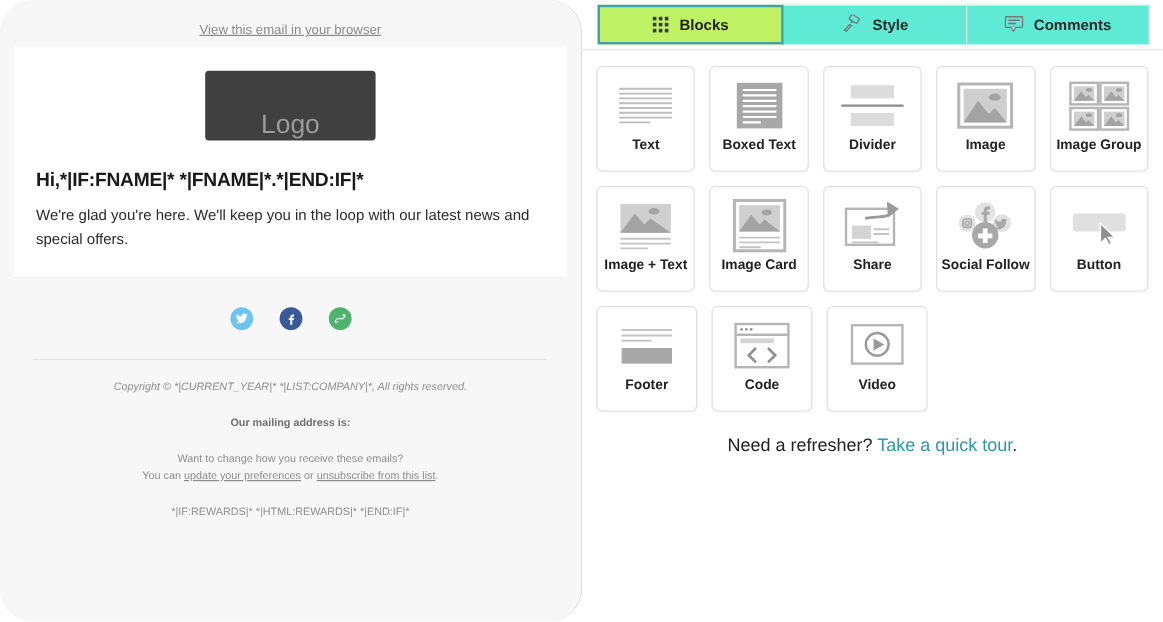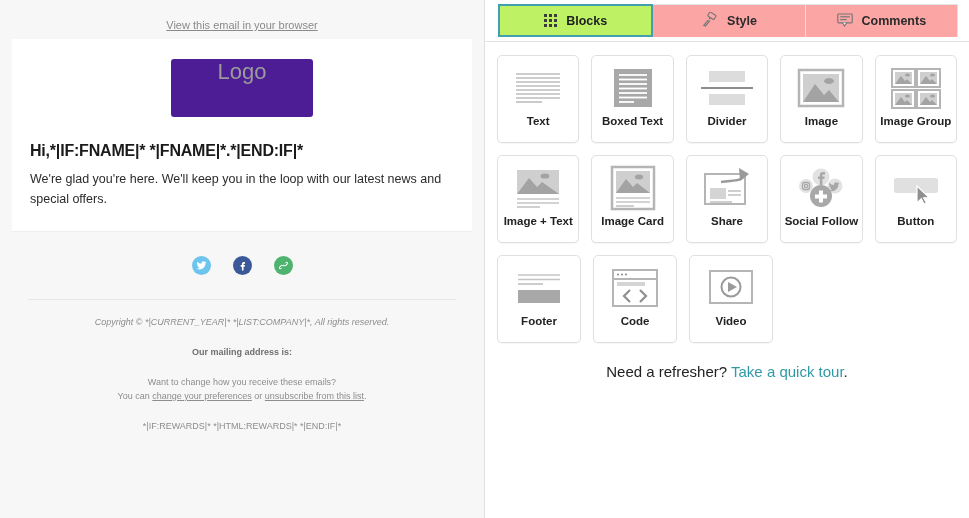--- a/index.html
+++ b/index.html
@@ -12,42 +12,43 @@
   }
   #app { display: flex; width: 969px; height: 518px; }
 
   
   #preview {
     width: 565px; height: 518px;
     background: #f7f7f7;
     border-right: 1px solid #e0e0e0;
     position: relative;
     overflow: hidden;
+    border-radius: 27px;
   }
   .view-browser {
     text-align: center;
     padding-top: 19px;
     font-size: 11px;
   }
   .view-browser a {
     color: #8a8a8a;
     text-decoration: underline;
   }
   .email-card {
     margin: 8px 12px 0 12px;
     background: #ffffff;
     border-bottom: 1px solid #eeeeee;
     padding: 18px 18px 22px 18px;
   }
   .logo-box {
     width: 142px; height: 58px;
     margin: 2px auto 0 auto;
-    background: #4c1d95;
+    background: #404040;
     border-radius: 3px;
-    display: flex; align-items: flex-start; justify-content: center;
+    display: flex; align-items: flex-end; justify-content: center;
     color: #9b9b9b;
     font-size: 22px;
     font-weight: 400;
   }
   .email-h1 {
     margin: 24px 0 0 0;
     font-size: 16px;
     font-weight: bold;
     color: #1a1a1a;
     letter-spacing: -0.2px;
@@ -103,21 +104,21 @@
   }
   .tab {
     flex: 1;
     height: 33px;
     display: flex;
     align-items: center;
     justify-content: center;
     gap: 9px;
     font-size: 12.5px;
     color: #2b2b2b;
-    background: #fca5a5;
+    background: #5eead4;
     border: 1px solid #e3e3e3;
     border-bottom: none;
     margin-right: -1px;
     cursor: pointer;
   }
   .tab.active {
     background: #bef264;
     border: 2px solid #41a0ab;
     color: #1f1f1f;
     font-weight: bold;
@@ -214,21 +215,21 @@
     <div class="footer-txt">
       <div class="fblock">
         <div class="fi">Copyright © *|CURRENT_YEAR|* *|LIST:COMPANY|*, All rights reserved.</div>
       </div>
       <div class="fblock">
         <div class="fb">Our mailing address is:</div>
       </div>
       <div class="fblock">
         <div>Want to change how you receive these emails?</div>
         <div>
-          <span>You can </span><a href="#">change your preferences</a><span> or </span><a href="#">unsubscribe from this list</a><span>.</span>
+          <span>You can </span><a href="#">update your preferences</a><span> or </span><a href="#">unsubscribe from this list</a><span>.</span>
         </div>
       </div>
       <div class="fblock">
         <div>*|IF:REWARDS|* *|HTML:REWARDS|* *|END:IF|*</div>
       </div>
     </div>
 
   </div>
 
   <div id="panel">

